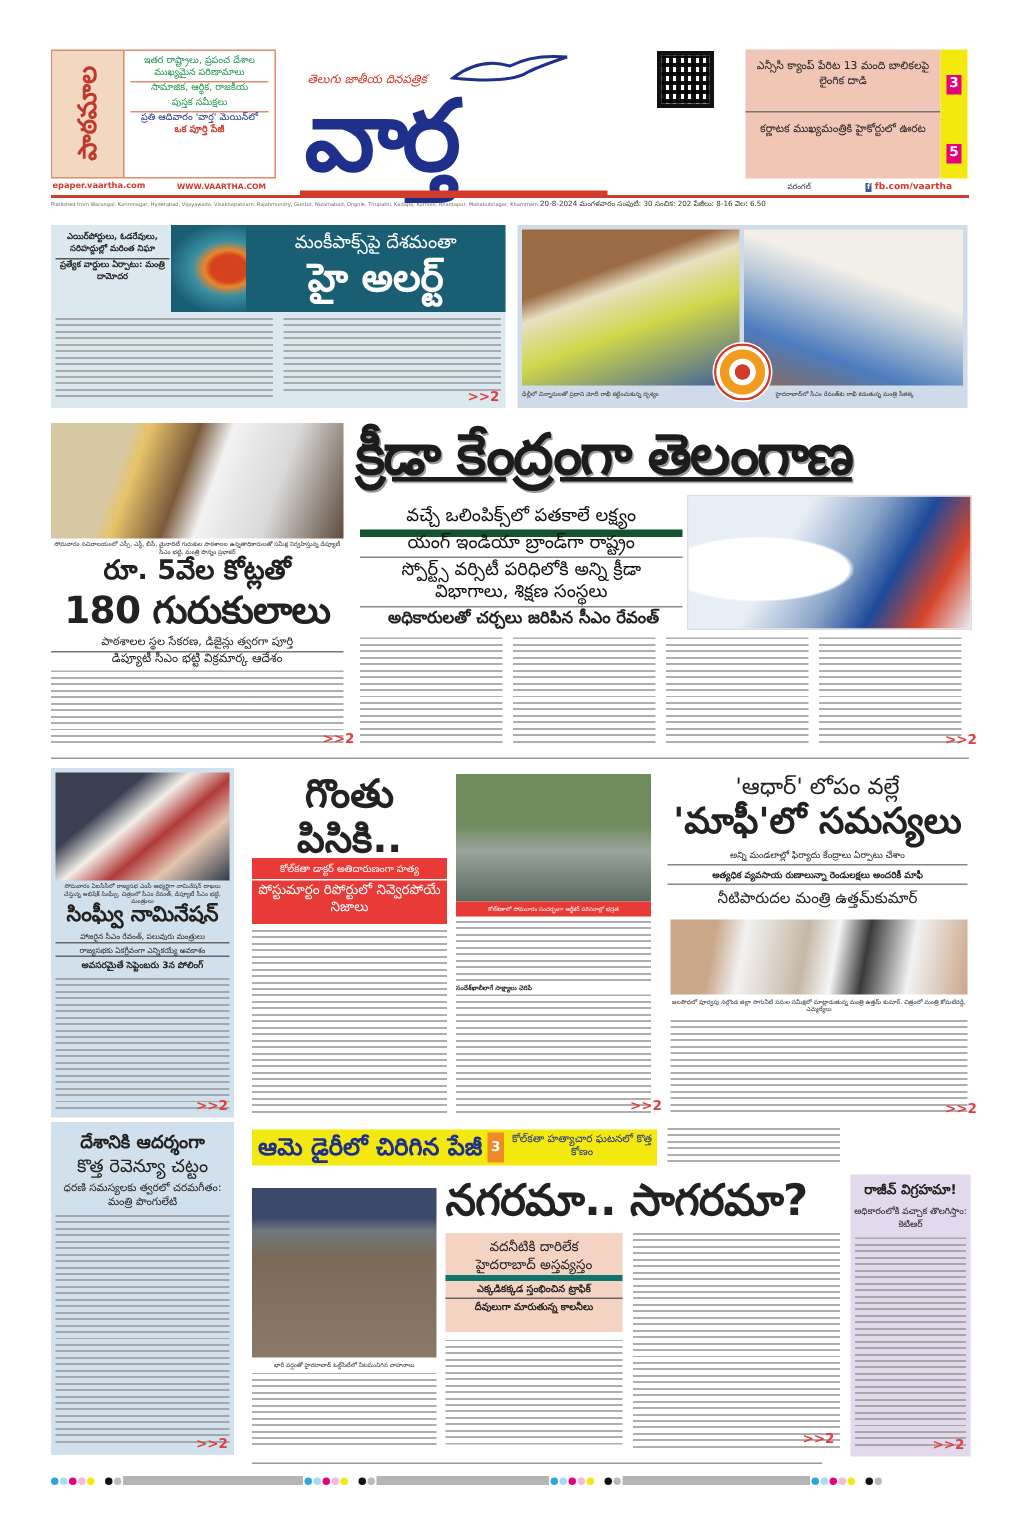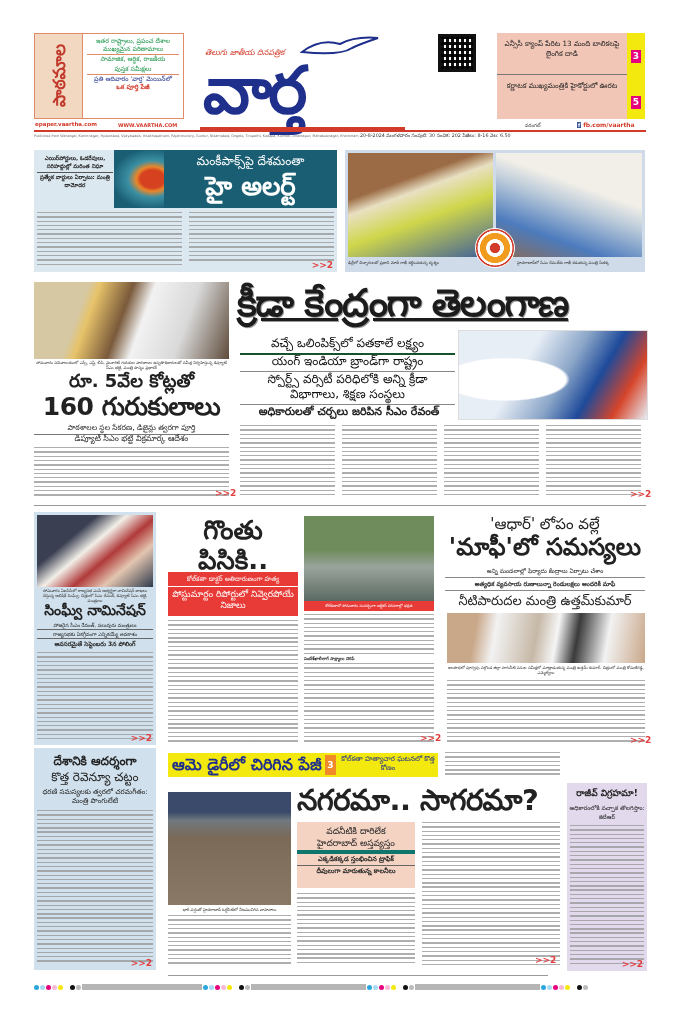--- a/index.html
+++ b/index.html
@@ -149,28 +149,28 @@
   <div class="p1"></div>
   <div class="p2"></div>
   <div class="rakhi-badge"></div>
   <div class="abs cap" style="left:3px;top:110px;width:125px;text-align:left">ఢిల్లీలో చిన్నారులతో ప్రధాని మోదీ రాఖీ కట్టించుకున్న దృశ్యం</div>
   <div class="abs cap" style="left:172px;top:110px;width:125px;text-align:left">హైదరాబాద్‌లో సీఎం రేవంత్‌కు రాఖీ కడుతున్న మంత్రి సీతక్క</div>
 </div>
 
 <div class="abs gk-photo"></div>
 <div class="abs cap" style="left:34px;top:360px;width:195px">సోమవారం సచివాలయంలో ఎస్సీ, ఎస్టీ, బీసీ, మైనారిటీ గురుకుల పాఠశాలల ఉన్నతాధికారులతో సమీక్ష నిర్వహిస్తున్న డిప్యూటీ సీఎం భట్టి, మంత్రి పొన్నం ప్రభాకర్</div>
 <div class="abs gk-title1">రూ. 5వేల కోట్లతో</div>
-<div class="abs gk-title2">160 గురుకులాలు</div>
+<div class="abs gk-title2">180 గురుకులాలు</div>
 <div class="abs" style="left:34px;top:423px;width:195px;text-align:center;font-size:7.5px;border-bottom:1px solid #777">పాఠశాలల స్థల సేకరణ, డిజైన్లు త్వరగా పూర్తి</div>
 <div class="abs" style="left:34px;top:434px;width:195px;text-align:center;font-size:8px">డిప్యూటీ సీఎం భట్టి విక్రమార్క ఆదేశం</div>
 <div class="abs filler" style="left:34px;top:447px;width:195px;height:50px"></div>
 <span class="abs more" style="left:215px;top:488px;right:auto">&gt;&gt;2</span>
 
 <div class="abs sports-title">క్రీడా కేంద్రంగా తెలంగాణ</div>
-<div class="abs sports-sub" style="top:336px;border-bottom:2px solid #14532d">వచ్చే ఒలింపిక్స్‌లో పతకాలే లక్ష్యం</div>
+<div class="abs sports-sub" style="top:336px;border-bottom:5px solid #14532d">వచ్చే ఒలింపిక్స్‌లో పతకాలే లక్ష్యం</div>
 <div class="abs sports-sub" style="top:354px;border-bottom:1px solid #888">యంగ్ ఇండియా బ్రాండ్‌గా రాష్ట్రం</div>
 <div class="abs sports-sub" style="top:372px">స్పోర్ట్స్ వర్సిటీ పరిధిలోకి అన్ని క్రీడా</div>
 <div class="abs sports-sub" style="top:387px;border-bottom:1px solid #888">విభాగాలు, శిక్షణ సంస్థలు</div>
 <div class="abs" style="left:238px;top:405px;width:222px;text-align:center;font-size:11px;font-weight:bold">అధికారులతో చర్చలు జరిపిన సీఎం రేవంత్</div>
 <div class="abs sports-img"></div>
 <div class="abs filler" style="left:240px;top:425px;width:95px;height:72px"></div>
 <div class="abs filler" style="left:342px;top:425px;width:95px;height:72px"></div>
 <div class="abs filler" style="left:444px;top:425px;width:95px;height:72px"></div>
 <div class="abs filler" style="left:546px;top:425px;width:95px;height:72px"></div>
 <span class="abs more" style="left:630px;top:489px;right:auto">&gt;&gt;2</span>
@@ -197,21 +197,21 @@
 <div class="abs filler" style="left:168px;top:620px;width:130px;height:122px"></div>
 <div class="abs filler" style="left:304px;top:614px;width:130px;height:40px"></div>
 <div class="abs" style="left:304px;top:656px;font-size:4.2px;font-weight:bold">సందేశ్‌ఖాలీలాగే సాక్ష్యాలు చెరిపే</div>
 <div class="abs filler" style="left:304px;top:663px;width:130px;height:80px"></div>
 <span class="abs more" style="left:420px;top:733px;right:auto">&gt;&gt;2</span>
 
 <div class="abs aad-1">'ఆధార్' లోపం వల్లే</div>
 <div class="abs aad-2">'మాఫీ'లో సమస్యలు</div>
 <div class="abs" style="left:445px;top:567px;width:200px;text-align:center;font-size:6px;border-bottom:1px solid #888;padding-bottom:1px">అన్ని మండలాల్లో ఫిర్యాదు కేంద్రాలు ఏర్పాటు చేశాం</div>
 <div class="abs" style="left:445px;top:580px;width:200px;text-align:center;font-size:6px;font-weight:bold;border-bottom:1px solid #888;padding-bottom:1px">అత్యధిక వ్యవసాయ రుణాలున్నా రెండులక్షలు అందరికీ మాఫీ</div>
-<div class="abs" style="left:445px;top:593px;width:200px;text-align:center;font-size:13px">నీటిపారుదల మంత్రి ఉత్తమ్‌కుమార్</div>
+<div class="abs" style="left:445px;top:593px;width:200px;text-align:center;font-size:10px">నీటిపారుదల మంత్రి ఉత్తమ్‌కుమార్</div>
 <div class="abs aad-photo"></div>
 <div class="abs cap" style="left:447px;top:665px;width:198px">జలసౌధలో పూర్వపు నల్గొండ జిల్లా సాగునీటి పనుల సమీక్షలో మాట్లాడుతున్న మంత్రి ఉత్తమ్ కుమార్. చిత్రంలో మంత్రి కోమటిరెడ్డి, ఎమ్మెల్యేలు</div>
 <div class="abs filler" style="left:447px;top:680px;width:198px;height:64px"></div>
 <span class="abs more" style="left:630px;top:735px;right:auto">&gt;&gt;2</span>
 
 <div class="abs deshaniki">
   <div class="abs" style="left:2px;top:6px;width:118px;text-align:center;font-size:12px;font-weight:bold">దేశానికి ఆదర్శంగా</div>
   <div class="abs" style="left:2px;top:22px;width:118px;text-align:center;font-size:12px;font-weight:normal">కొత్త రెవెన్యూ చట్టం</div>
   <div class="abs" style="left:4px;top:40px;width:114px;text-align:center;font-size:7px;line-height:9px">ధరణి సమస్యలకు త్వరలో చరమగీతం: మంత్రి పొంగులేటి</div>
   <div class="abs filler" style="left:3px;top:62px;width:116px;height:154px"></div>

